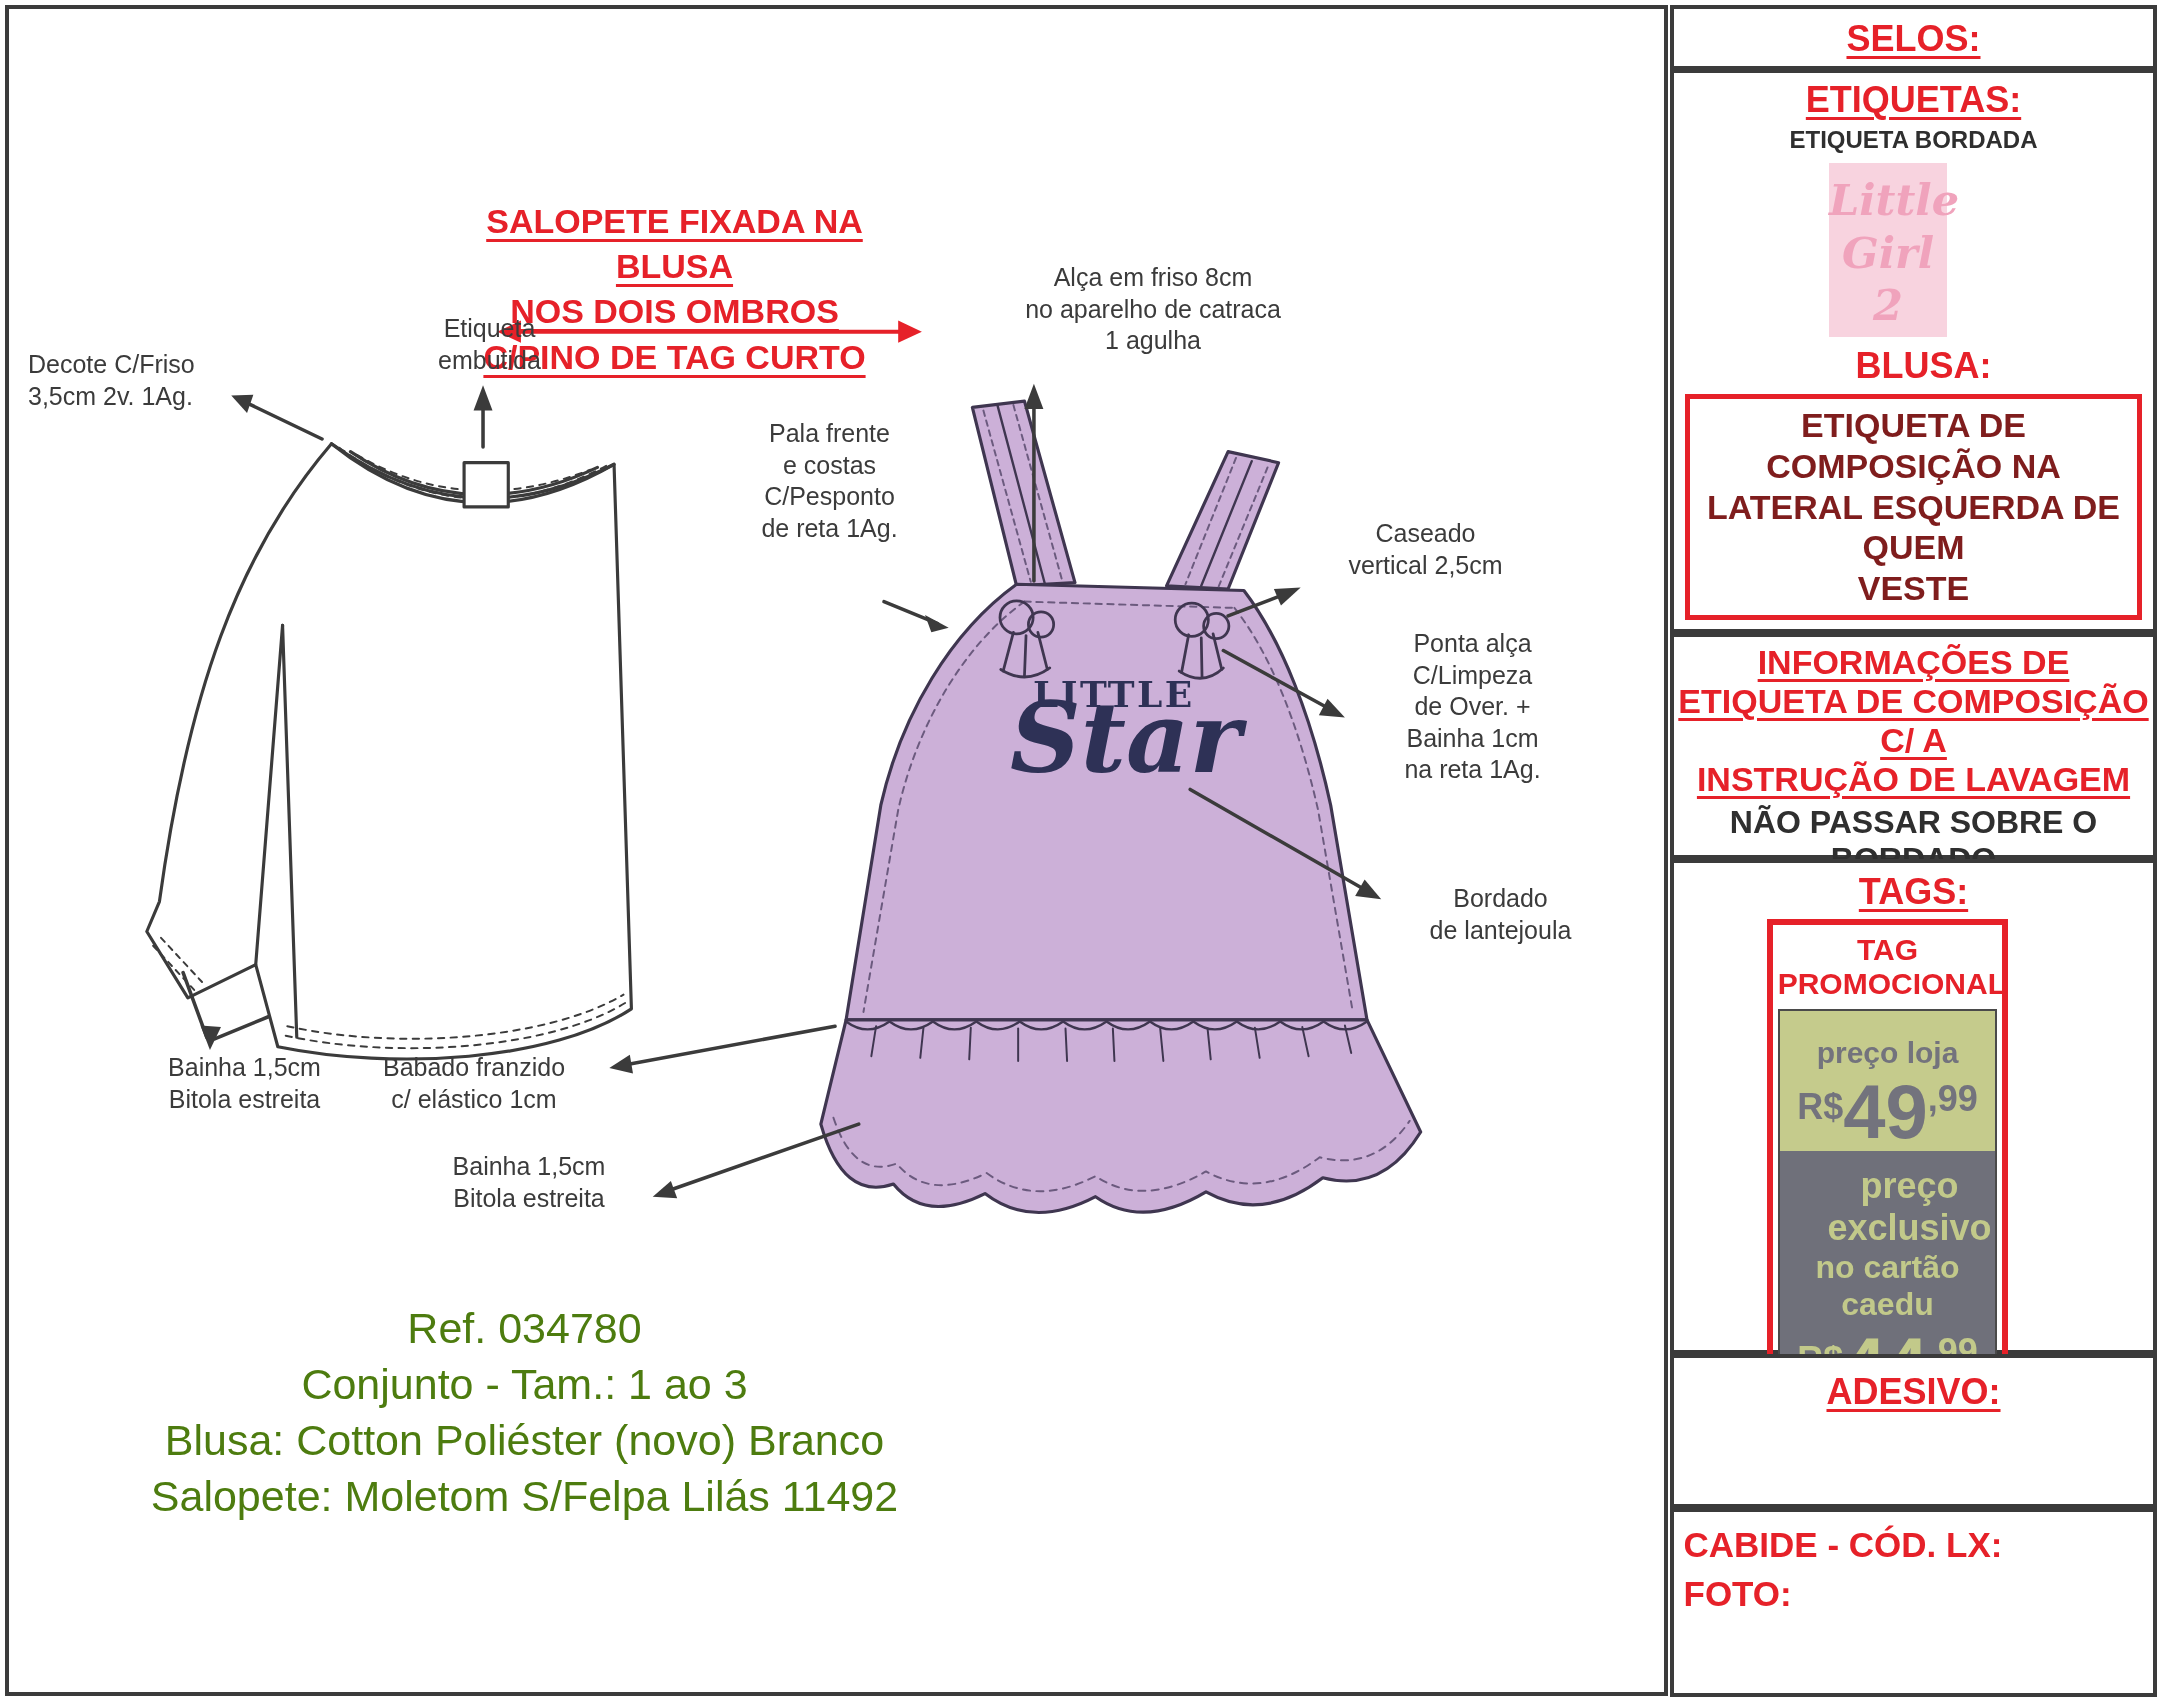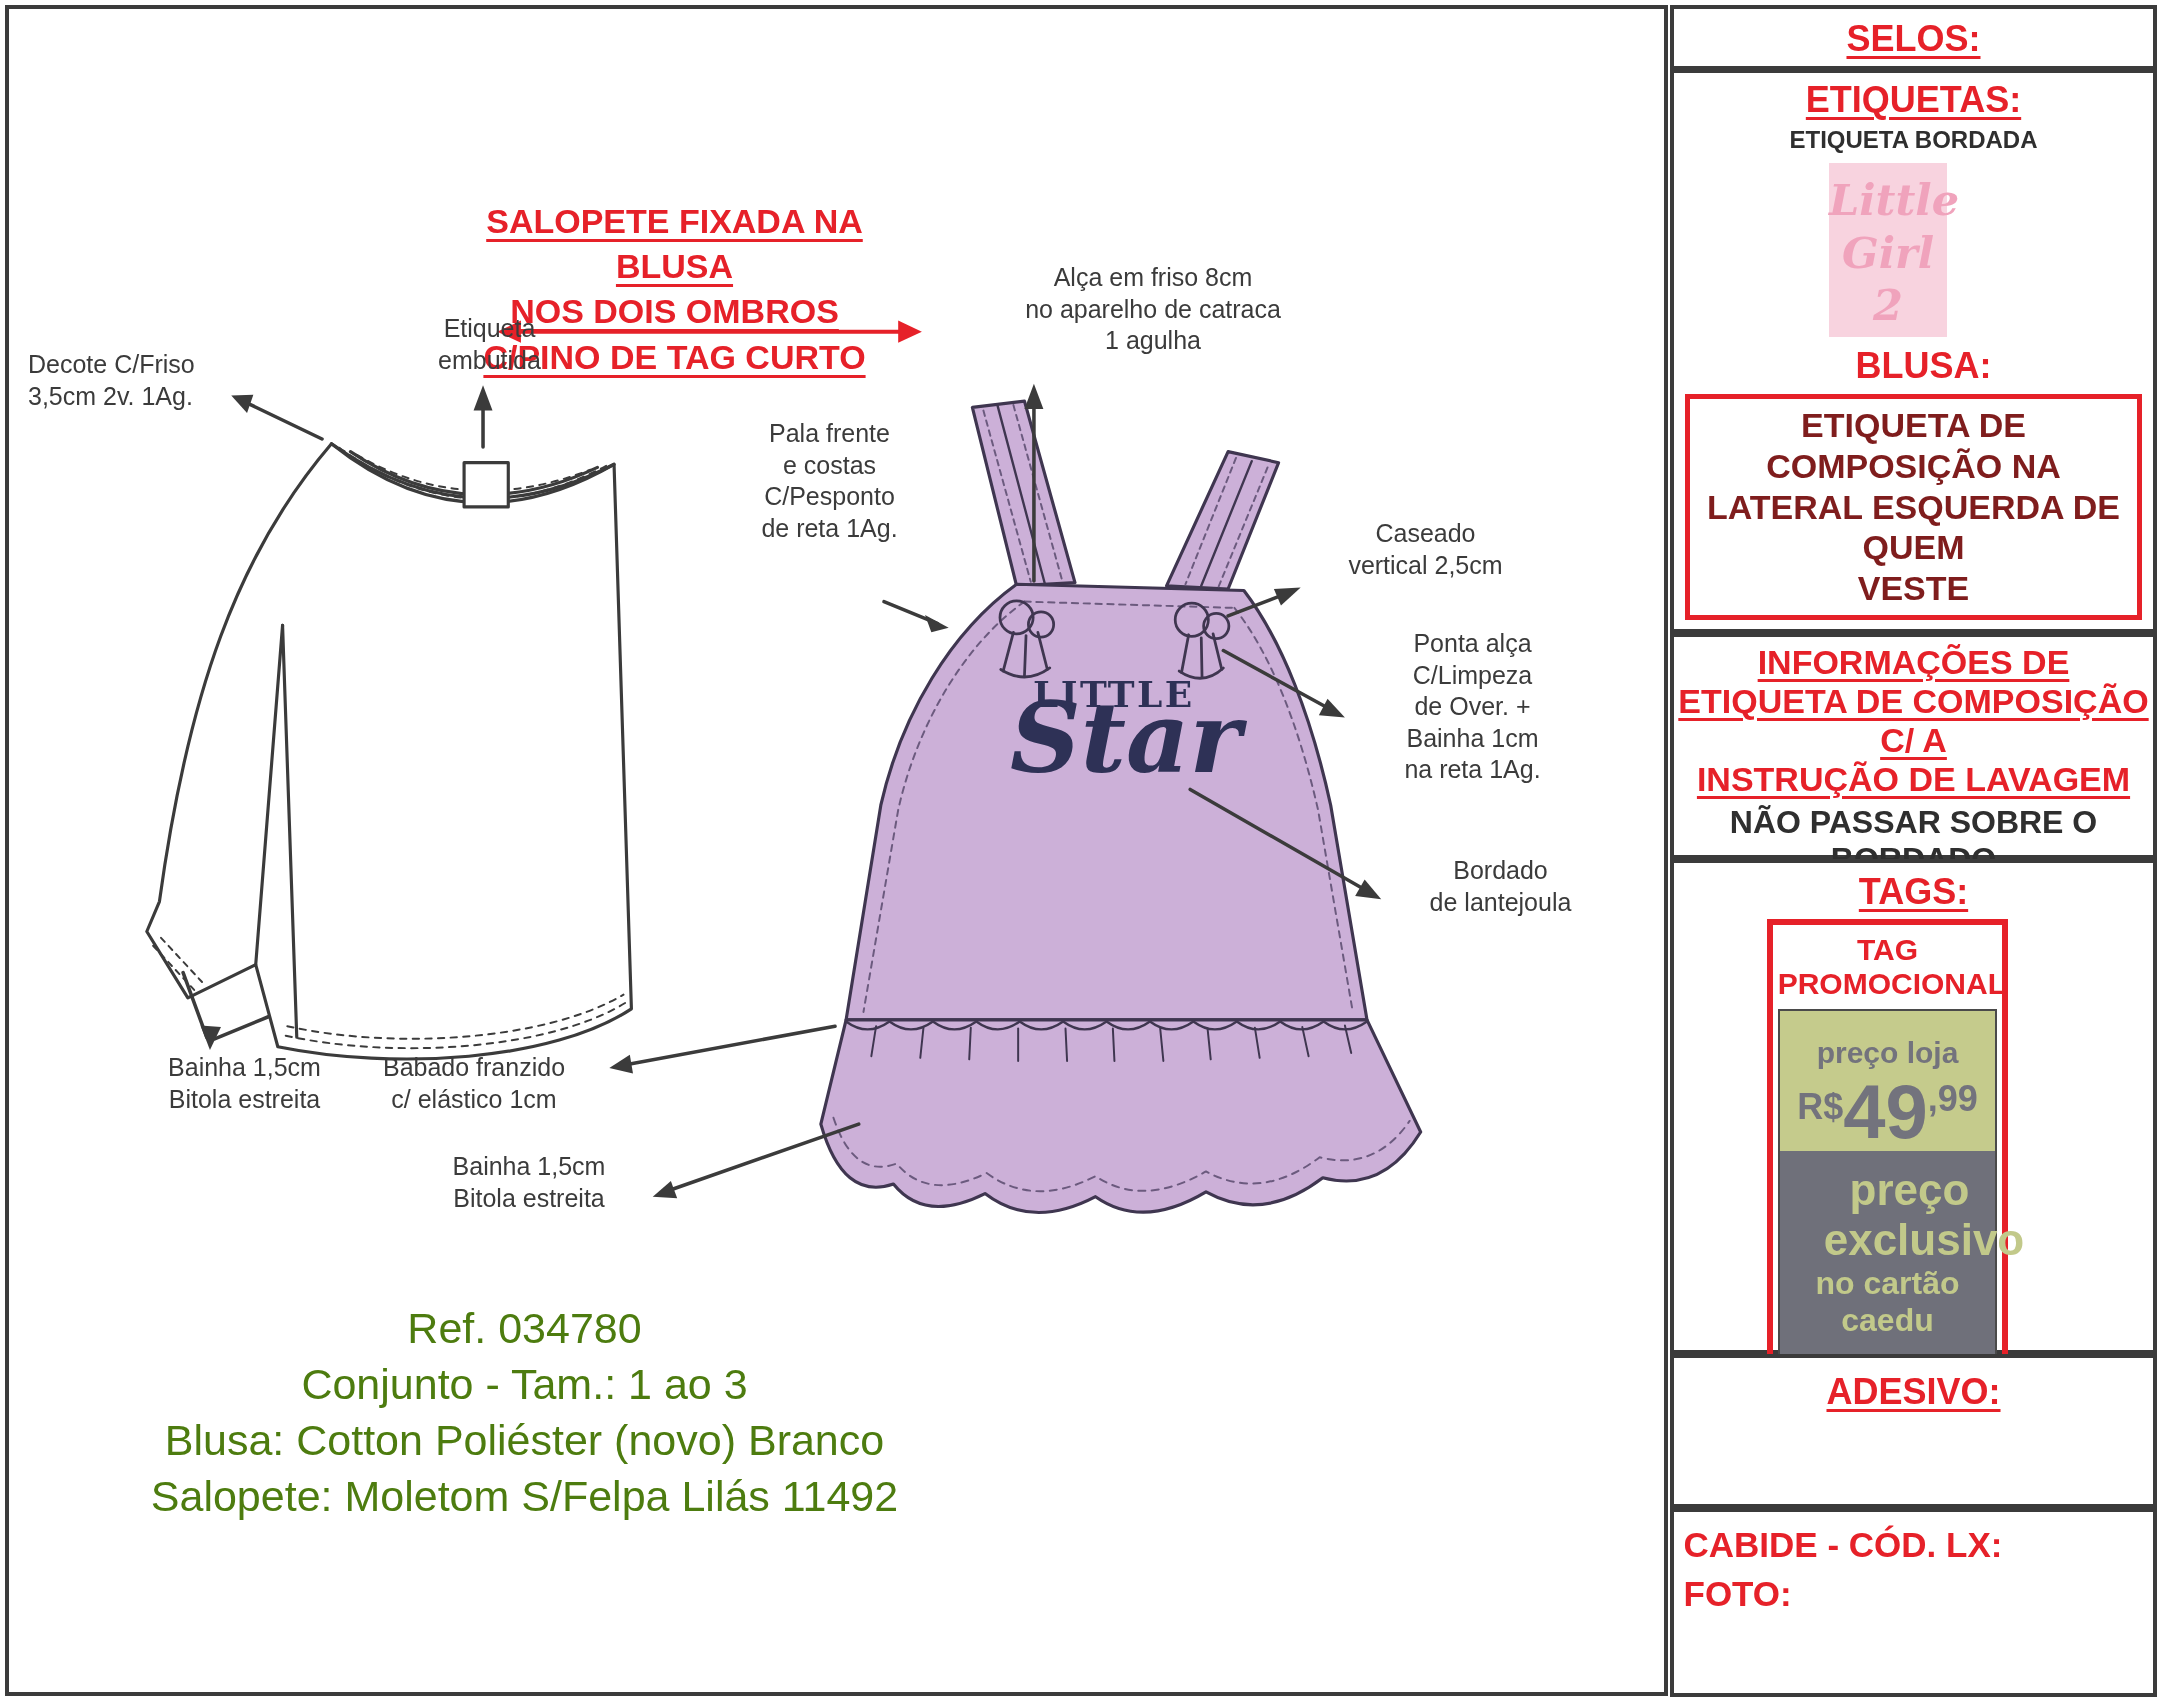--- a/index.html
+++ b/index.html
@@ -219,21 +219,21 @@
   </div>
 
   <div class="lbl" style="left:1362px;top:628px;width:221px;">
     <div>Ponta alça</div>
     <div>C/Limpeza</div>
     <div>de Over. +</div>
     <div>Bainha 1cm</div>
     <div>na reta 1Ag.</div>
   </div>
 
-  <div class="lbl" style="left:1374px;top:855px;width:253px;">
+  <div class="lbl" style="left:1374px;top:883px;width:253px;">
     <div>Bordado</div>
     <div>de lantejoula</div>
   </div>
 
   <div class="lbl" style="left:118px;top:1052px;width:253px;">
     <div>Bainha 1,5cm</div>
     <div>Bitola estreita</div>
   </div>
 
   <div class="lbl" style="left:332px;top:1052px;width:284px;">
@@ -325,21 +325,21 @@
       <div class="tagcard">
         <div class="tag-olive">
           <div class="price-label">preço loja</div>
           <div class="price-row">
             <span class="pr-cur">R$</span>
             <span class="pr-int">49</span>
             <span class="pr-cents">,99</span>
           </div>
         </div>
         <div class="tag-gray">
-          <div class="price-label" style="font-size:44px;padding-left:44px;">preço exclusivo</div>
+          <div class="price-label" style="font-size:36px;padding-left:44px;">preço exclusivo</div>
           <div class="price-label" style="font-size:32px;">no cartão caedu</div>
           <div class="price-row">
             <span class="pr-cur">R$</span>
             <span class="pr-int">44</span>
             <span class="pr-cents">,99</span>
           </div>
           <div class="disclaimer">
             <div>A aquisição do cartão Caedu é sujeito a análise</div>
             <div>de crédito. Verifique as condições na loja.</div>
           </div>

